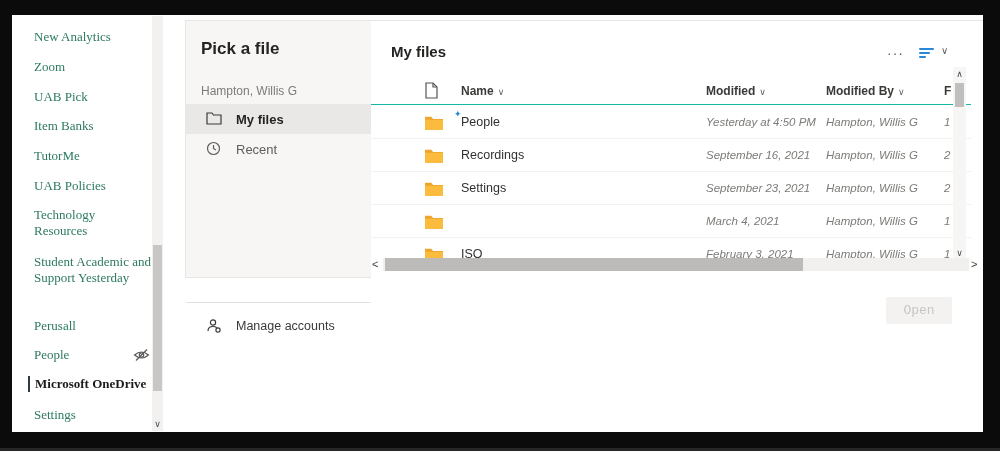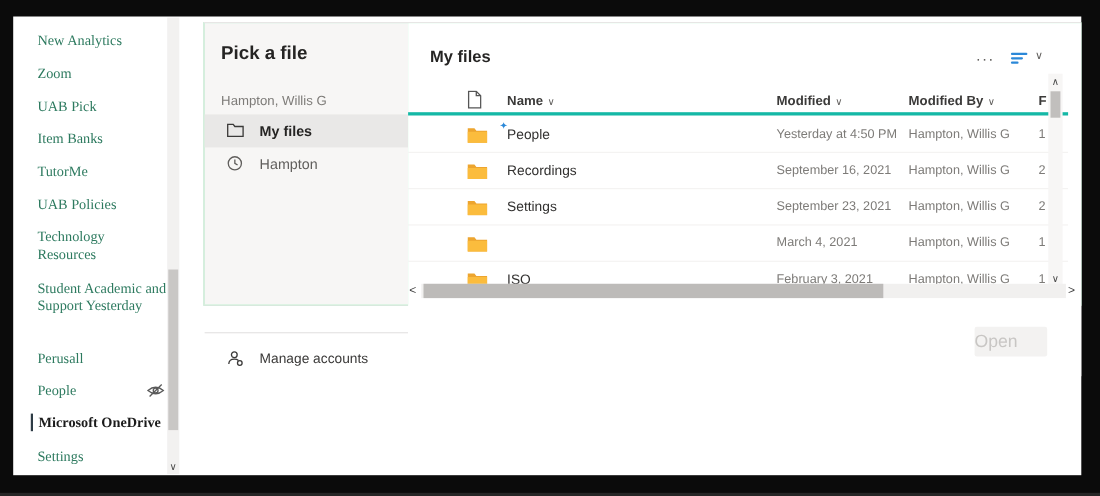--- a/index.html
+++ b/index.html
@@ -13,21 +13,21 @@
               color:#2d7a5f; cursor:pointer;font-family:Liberation Serif, serif; }
   .nav-link.active { left:16px; border-left:2px solid #2d3b45; padding-left:5px; width:134px;
                      color:#1b1b1b; font-weight:700; white-space:nowrap; }
   .eye-slash { position:absolute; left:121px; top:333px; width:17px; height:14px; }
   .side-scrollbar { position:absolute; left:140px; top:1px; width:11px; height:415px; background:#f2f1f0; }
   .side-scrollbar .thumb { position:absolute; left:1px; top:229px; width:9px; height:146px; background:#c9c7c5; }
   .side-scrollbar .chev { position:absolute; left:0; bottom:2px; width:11px; text-align:center;
                           font-size:9px; color:#4a4a4a; line-height:9px; }
 
   
-  .dialog { position:absolute; left:173px; top:5px; width:798px; height:258px; background:#86efac;
+  .dialog { position:absolute; left:173px; top:5px; width:798px; height:258px; background:#fdba74;
             border:1px solid #e7e6e5; }
   .left-pane { position:absolute; left:0; top:0; width:185px; height:100%; background:#f7f6f5; }
   .pane-title { position:absolute; left:15px; top:18px; font-size:17px; font-weight:700; color:#252423; }
   .account-name { position:absolute; left:15px; top:63px; font-size:12px; color:#7d7b78; }
   .pane-item { position:absolute; left:0; width:185px; height:30px; cursor:pointer; }
   .pane-item.selected { background:#e9e8e7; }
   .pane-item .p-icon { position:absolute; left:20px; top:7px; width:16px; height:16px; }
   .pane-item .p-label { position:absolute; left:50px; top:8px; font-size:13px; color:#605e5c; }
   .pane-item.selected .p-label { font-weight:700; color:#252423; }
   .pane-divider { position:absolute; left:0; top:281px; width:185px; height:1px; background:#e3e2e1; }
@@ -37,47 +37,47 @@
 
   
   .files-panel { position:absolute; left:185px; top:0; width:612px; height:321px; background:#ffffff; }
   .files-title { position:absolute; left:20px; top:22px; font-size:15px; font-weight:700; color:#252423; }
   .hdr-more { position:absolute; left:516px; top:24px; font-size:14px; letter-spacing:1px; color:#605e5c; cursor:pointer; }
   .hdr-sort { position:absolute; left:548px; top:27px; width:16px; height:12px; cursor:pointer; }
   .hdr-sort i { display:block; height:2px; background:#2b88d8; margin-bottom:2px; border-radius:1px; }
   .hdr-sort i:nth-child(1){ width:15px; } .hdr-sort i:nth-child(2){ width:11px; } .hdr-sort i:nth-child(3){ width:7px; }
   .hdr-chev { position:absolute; left:570px; top:24px; font-size:10px; color:#605e5c; cursor:pointer; }
 
-  .table-header { position:absolute; left:0; top:58px; width:600px; height:26px; border-bottom:3px solid #14b8a6; }
+  .table-header { position:absolute; left:0; top:58px; width:600px; height:26px; border-bottom:1px solid #14b8a6; }
   .col-h { position:absolute; top:5px; font-size:12px; font-weight:700; color:#3b3a39; cursor:pointer; }
   .col-h .sc { font-weight:400; font-size:9px; color:#605e5c; margin-left:4px; }
   .doc-icon { position:absolute; left:54px; top:3px; width:13px; height:17px; }
 
   .rows-clip { position:absolute; left:0; top:85px; width:600px; height:153px; overflow:hidden; }
   .file-row { position:relative; width:600px; height:33px; border-bottom:1px solid #f3f2f1; cursor:pointer; }
   .file-row .f-icon { position:absolute; left:54px; top:9px; width:18px; height:15px; }
   .file-row .f-name { position:absolute; left:90px; top:9px; font-size:12.5px; color:#323130; }
   .file-row .f-spark { position:absolute; left:83px; top:3px; font-size:9px; color:#2b88d8; }
-  .file-row .f-mod, .file-row .f-by, .file-row .f-size { position:absolute; top:10px; font-size:11.5px; color:#7d7b78; }
+  .file-row .f-mod, .file-row .f-by, .file-row .f-size { position:absolute; top:10px; font-size:11.5px; color:#7d7b78;font-style:italic; }
   .file-row .f-mod { left:335px; } .file-row .f-by { left:455px; } .file-row .f-size { left:573px; }
 
   .v-scrollbar { position:absolute; left:582px; top:46px; width:13px; height:193px; background:#f7f6f5; }
   .v-scrollbar .chev { position:absolute; left:0; width:13px; text-align:center; font-size:9px; color:#4a4a4a; }
   .v-scrollbar .chev.up { top:2px; } .v-scrollbar .chev.down { bottom:2px; }
   .v-scrollbar .thumb { position:absolute; left:2px; top:16px; width:9px; height:24px; background:#c1bfbd; }
 
   .h-scrollbar { position:absolute; left:0; top:236px; width:612px; height:15px; }
   .h-scrollbar .track { position:absolute; left:12px; top:1px; width:586px; height:13px; background:#f1f0ef; }
   .h-scrollbar .thumb { position:absolute; left:14px; top:1px; width:418px; height:13px; background:#bdbbb9; }
   .h-scrollbar .chev { position:absolute; top:1px; font-size:11px; color:#3a3a3a; cursor:pointer; }
   .h-scrollbar .chev.left { left:1px; } .h-scrollbar .chev.right { left:600px; }
 
   .open-btn { position:absolute; left:515px; top:276px; width:66px; height:27px; background:#f3f2f1;
-              color:#c8c6c4; font-size:16px; line-height:27px; border-radius:2px;
-              font-family:Liberation Sans, sans-serif; cursor:default; }
+              color:#c8c6c4; font-size:13px; text-align:center; line-height:27px; border-radius:2px;
+              font-family:Liberation Mono, monospace; cursor:default; }
 </style>
 </head>
 <body>
 
 <div class="screen">
   <div class="page">
 
     <nav>
       <div class="nav-link" style="top:14px">New Analytics</div>
       <div class="nav-link" style="top:44px">Zoom</div>
@@ -119,21 +119,21 @@
           <span class="p-label">My files</span>
         </div>
 
         <div class="pane-item" style="top:113px">
           <span class="p-icon">
             <svg width="15" height="15" viewBox="0 0 15 15">
               <circle cx="7.5" cy="7.5" r="6" fill="none" stroke="#605e5c" stroke-width="1.2"></circle>
               <path d="M7.5 4 v3.5 l2.5 1.5" fill="none" stroke="#605e5c" stroke-width="1.2"></path>
             </svg>
           </span>
-          <span class="p-label">Hampton</span>
+          <span class="p-label">Recent</span>
         </div>
 
         <div class="pane-divider"></div>
 
         <div class="manage-item">
           <span class="p-icon">
             <svg width="16" height="16" viewBox="0 0 16 16">
               <circle cx="7" cy="4.5" r="2.6" fill="none" stroke="#3b3a39" stroke-width="1.2"></circle>
               <path d="M2 13 q0 -4.5 5 -4.5 q2.5 0 3.8 1.2" fill="none" stroke="#3b3a39" stroke-width="1.2"></path>
               <circle cx="12" cy="12" r="2.1" fill="none" stroke="#3b3a39" stroke-width="1.2"></circle>

